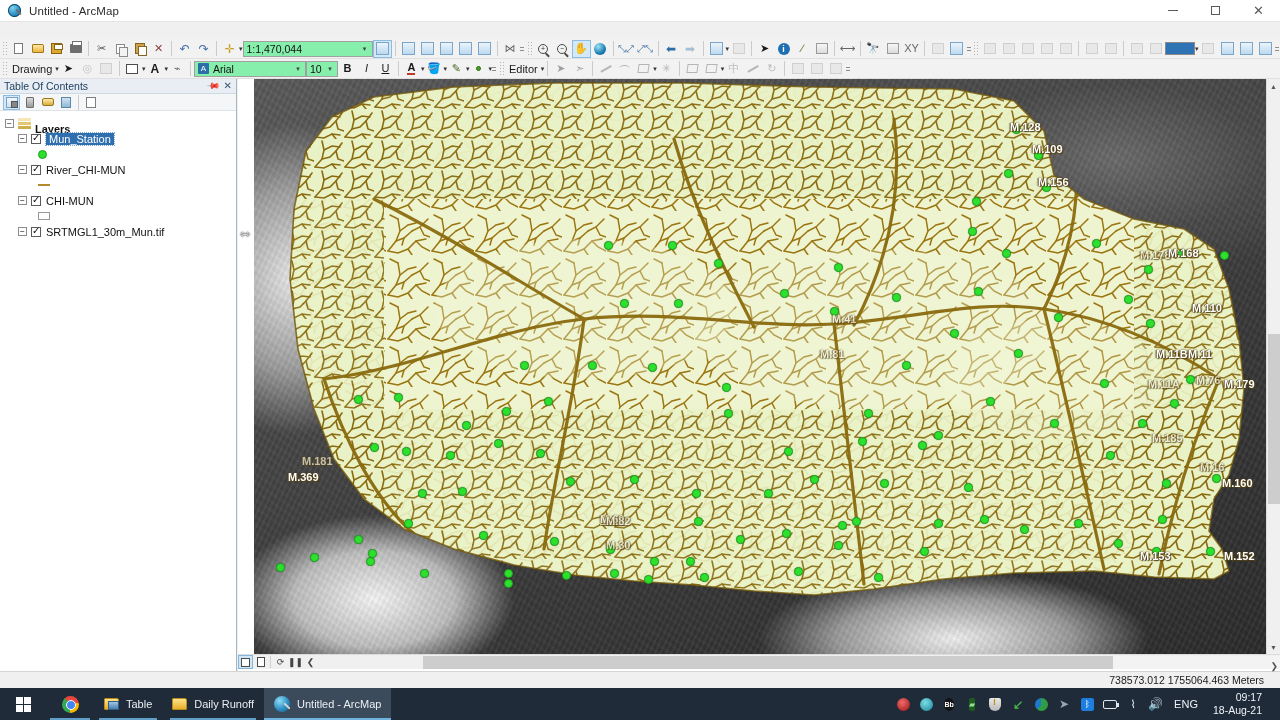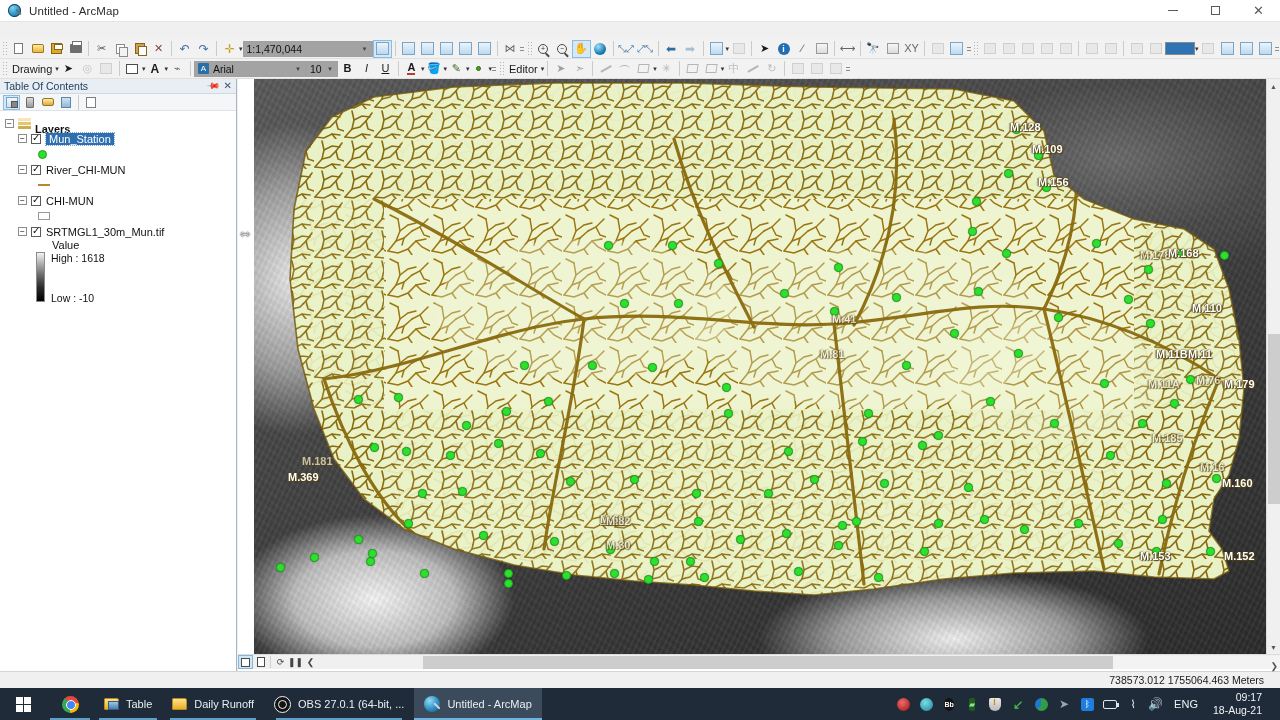--- a/index.html
+++ b/index.html
@@ -96,21 +96,21 @@
   .tbtn.dis { opacity: .38; }
   .sep {
     width: 1px; height: 15px; background: #cbcbcb;
     margin: 0 3px; flex: 0 0 auto;
   }
   .caret {
     font-size: 7px; color: #333; margin-left: 0px;
     flex: 0 0 auto; line-height: 1;
   }
   .combo {
-    height: 16px; background: #a3a3a3;
+    height: 16px; background: #86efac;
     border: 1px solid #a0a0a0;
     display: flex; align-items: center;
     font-size: 10.5px; color: #111;
     padding: 0 0 0 3px; flex: 0 0 auto;
   }
   .combo .txt { flex: 1 1 auto; white-space: nowrap; overflow: hidden; }
   .combo .arw {
     width: 14px; height: 14px; display: flex;
     align-items: center; justify-content: center;
     font-size: 7px; color: #444;
@@ -869,30 +869,20 @@
         <div class="tlabel">CHI-MUN</div>
       </div>
       <div class="symrow">
         <div class="sym-box"></div>
       </div>
 
       <div class="tnode indent1">
         <div class="expander">−</div>
         <div class="chk"></div>
         <div class="tlabel">SRTMGL1_30m_Mun.tif</div>
-      </div>
-      <div class="rasterlegend">
-        <div class="rl-title">Value</div>
-        <div class="rl-body">
-          <div class="rl-ramp"></div>
-          <div class="rl-labels">
-            <span>High : 1618</span>
-            <span>Low : -10</span>
-          </div>
-        </div>
       </div>
     </div>
   </div>
 
   <div class="drag-cursor">⇿</div>
 
   <div class="mapwrap">
     <div class="mapcanvas">
       <div class="terrain"></div>
       <div class="terrain-noise"></div>
@@ -1142,24 +1132,20 @@
       <div class="chrome-ic"></div>
     </div>
     <div class="tb-app open">
       <div class="folder-ic vid"></div>
       <div class="lbl">Table</div>
     </div>
     <div class="tb-app open">
       <div class="folder-ic"></div>
       <div class="lbl">Daily Runoff</div>
     </div>
-    <div class="tb-app open">
-      <div class="obs-ic"></div>
-      <div class="lbl">OBS 27.0.1 (64-bit, ...</div>
-    </div>
     <div class="tb-app active">
       <div class="arcmap-ic"></div>
       <div class="lbl">Untitled - ArcMap</div>
     </div>
 
     <div class="tray">
       <div class="ti">
           <div class="ti-circ ti-red"></div>
         </div>
       <div class="ti">

